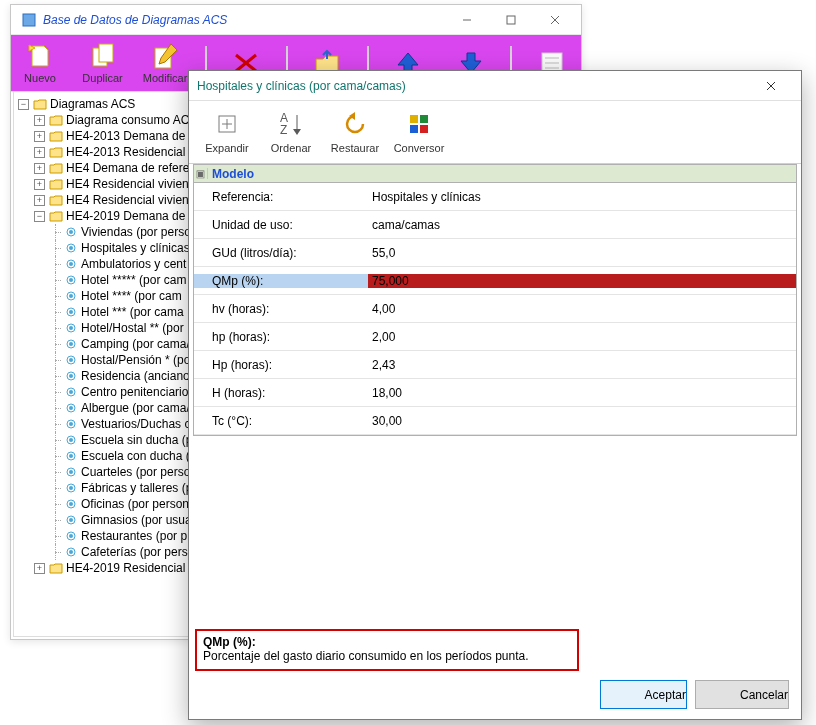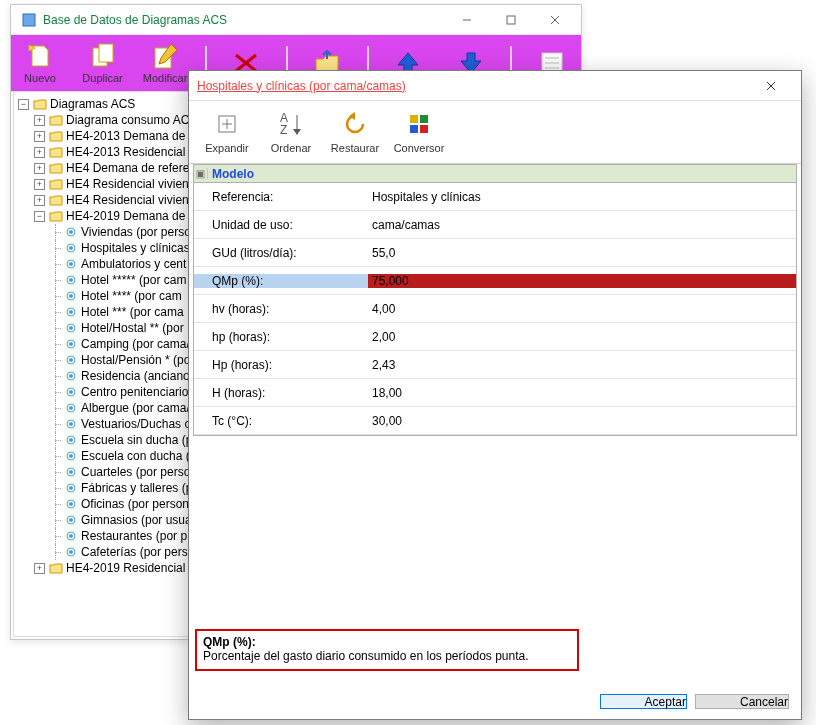--- a/index.html
+++ b/index.html
@@ -2,21 +2,21 @@
 <html><head>
   <meta charset="utf-8">
   <style>
     * { box-sizing: border-box; margin: 0; padding: 0; font-family: "Segoe UI", Tahoma, sans-serif; font-size: 12px; }
     body { width: 816px; height: 725px; background: #fff; position: relative; overflow: hidden; }
 
     
     .main-window { position: absolute; left: 10px; top: 4px; width: 572px; height: 636px; border: 1px solid #c7c7c7; background: #fff; box-shadow: 0 2px 8px rgba(0,0,0,0.1); }
     .titlebar { height: 30px; display: flex; align-items: center; padding: 0 4px; background: #fff; border-bottom: 1px solid #e8e8e8; }
     .titlebar .app-icon { width: 16px; height: 16px; display: inline-block; margin: 0 6px; }
-    .titlebar .title { flex: 1; color: #15803d; }
+    .titlebar .title { flex: 1; color: #1d4ed8; font-style: italic; }
     .winbtn { width: 44px; height: 28px; display: flex; align-items: center; justify-content: center; color: #666; }
 
     .toolbar { display: flex; gap: 2px; padding: 3px; border-bottom: 1px solid #ddd; background: #d946ef; justify-content: space-between; }
     .tbtn { width: 52px; height: 50px; display: flex; flex-direction: column; align-items: center; justify-content: center; gap: 2px; border: 1px solid transparent; border-radius: 2px; }
     .tbtn-ico { width: 28px; height: 28px; display: flex; align-items: center; justify-content: center; }
     .tbtn-lbl { font-size: 11px; color: #333; }
     .vsep { width: 2px; background: linear-gradient(#ccc,#eee); margin: 8px 3px; }
 
     
     .tree-wrap { position: absolute; top: 86px; left: 2px; right: 2px; bottom: 2px; border: 1px solid #ddd; overflow: hidden; background: #fff; }
@@ -26,21 +26,21 @@
     .exp { width: 11px; height: 11px; border: 1px solid #888; margin-right: 4px; display: flex; align-items: center; justify-content: center; font-size: 9px; line-height: 9px; color: #555; background: #fff; }
     .vline { width: 11px; height: 16px; margin-right: 4px; position: relative; }
     .vline::before { content: ""; position: absolute; left: 5px; top: 0; bottom: 0; border-left: 1px dotted #aaa; }
     .vline::after { content: ""; position: absolute; left: 5px; top: 8px; width: 6px; border-top: 1px dotted #aaa; }
     .fld { width: 14px; height: 12px; margin-right: 3px; }
     .itm { width: 12px; height: 12px; margin-right: 4px; display: flex; align-items: center; justify-content: center; }
 
     
     .dialog { position: absolute; left: 188px; top: 70px; width: 614px; height: 650px; border: 1px solid #7a7a7a; background: #fff; box-shadow: 0 8px 24px rgba(0,0,0,0.3); }
     .dlg-titlebar { height: 30px; display: flex; align-items: center; padding: 0 8px; background: #fff; border-bottom: 1px solid #e0e0e0; }
-    .dlg-titlebar .title { flex: 1; color: #ef4444; text-decoration: underline; }
+    .dlg-titlebar .title { flex: 1; color: #0f766e; }
     .dlg-icon-btn { width: 44px; height: 28px; display: flex; align-items: center; justify-content: center; color: #333; }
 
     .dlg-toolbar { display: flex; gap: 0; padding: 4px 6px; border-bottom: 1px solid #d0d0d0; background: #fff; }
     .dlg-tbtn { width: 64px; height: 54px; display: flex; flex-direction: column; align-items: center; justify-content: center; gap: 4px; border: 1px solid transparent; }
     .dlg-tbtn-lbl { font-size: 11px; color: #333; }
 
     .grid { border: 1px solid #b0b0b0; margin: 0 4px; }
     .grid-header { display: flex; align-items: center; background: #dde9d1; border-bottom: 1px solid #b0b0b0; height: 18px; }
     .gh-exp { width: 14px; text-align: center; color: #6a6a6a; font-size: 10px; border-right: 1px solid #c4ceb6; }
     .gh-lbl { padding-left: 4px; font-weight: bold; color: #1d4ed8; }
@@ -51,21 +51,21 @@
     .grid-row.selected .cell-lbl { background: #b9d4f0; }
     .grid-row.selected .cell-val { background: #b91c1c; }
 
     
     .desc-box { position: absolute; left: 6px; right: 222px; bottom: 48px; border: 2px solid #d40000; padding: 4px 6px; background: #fff; height: 42px; }
     .desc-title { font-weight: bold; color: #000; }
     .desc-body { color: #000; }
 
     
     .dlg-buttons { position: absolute; right: 12px; bottom: 10px; display: flex; gap: 8px; }
-    .btn { min-width: 78px; height: 15px; border: 1px solid #adadad; background: #e1e1e1; display: flex; align-items: center; justify-content: flex-start; font-size: 12px; padding-left: 44px; }
+    .btn { min-width: 78px; height: 29px; border: 1px solid #adadad; background: #e1e1e1; display: flex; align-items: center; justify-content: flex-start; font-size: 12px; padding-left: 44px; }
     .btn.primary { border-color: #0078d7; background: #e5f1fb; }
 
     svg { display: block; }
   </style>
 </head>
 <body>
 
 <div class="main-window">
   <div class="titlebar">
     <span class="app-icon">

